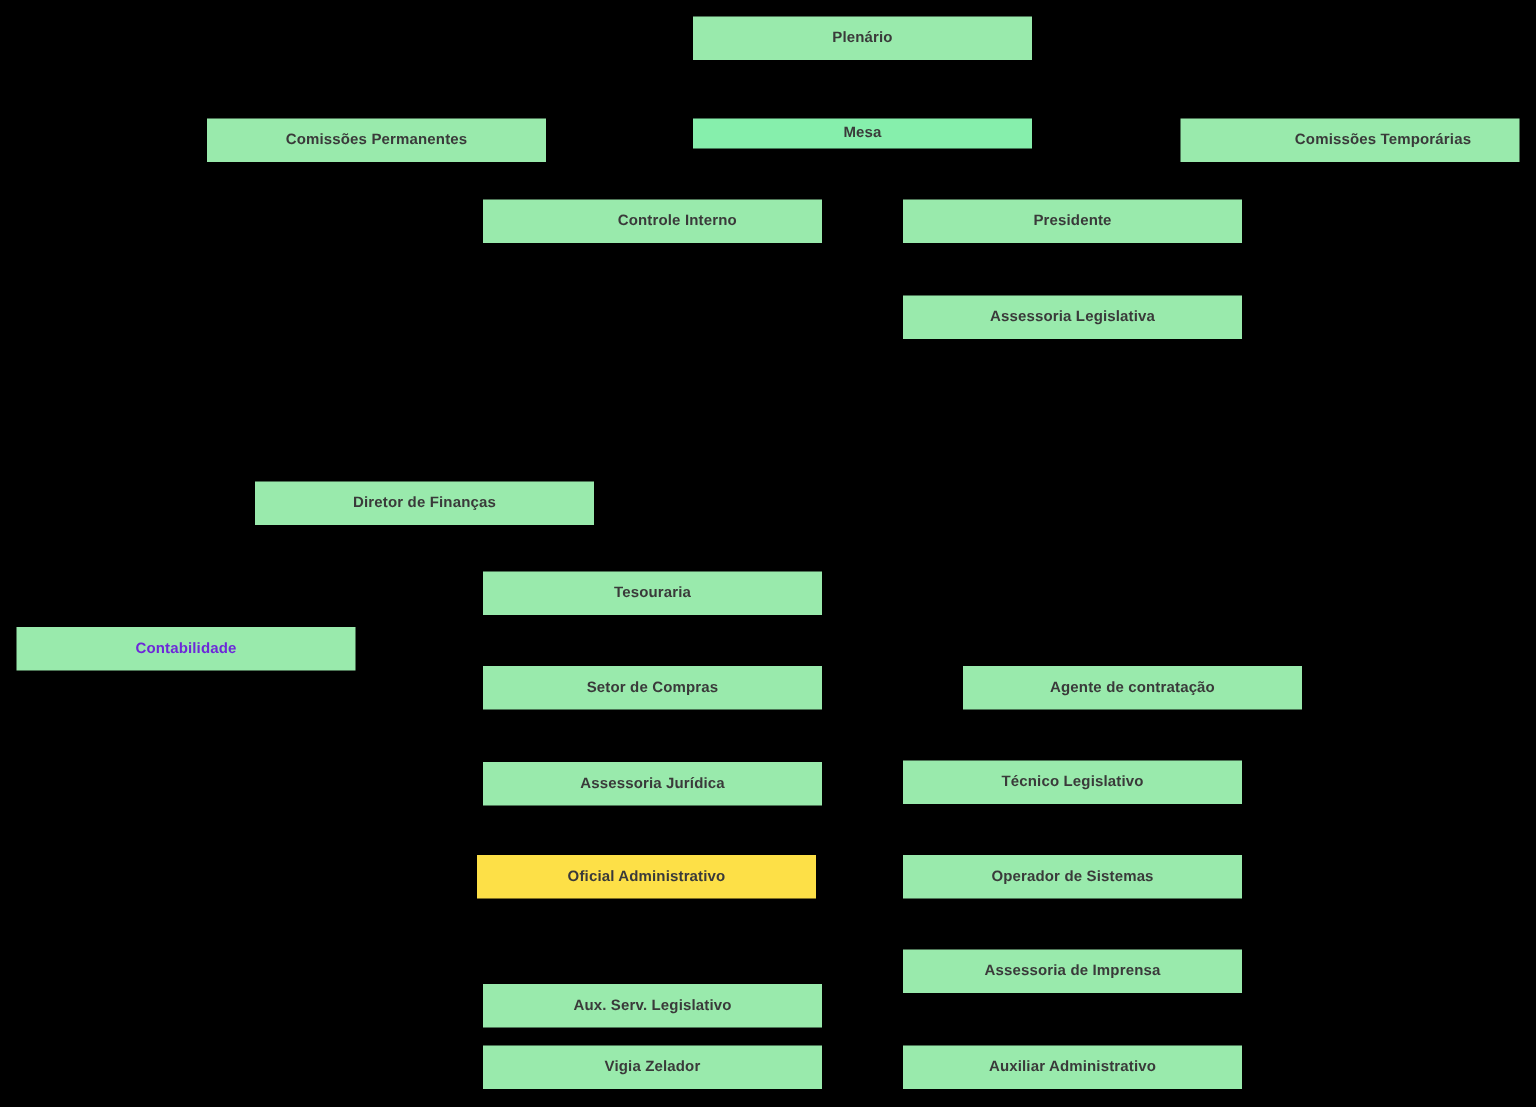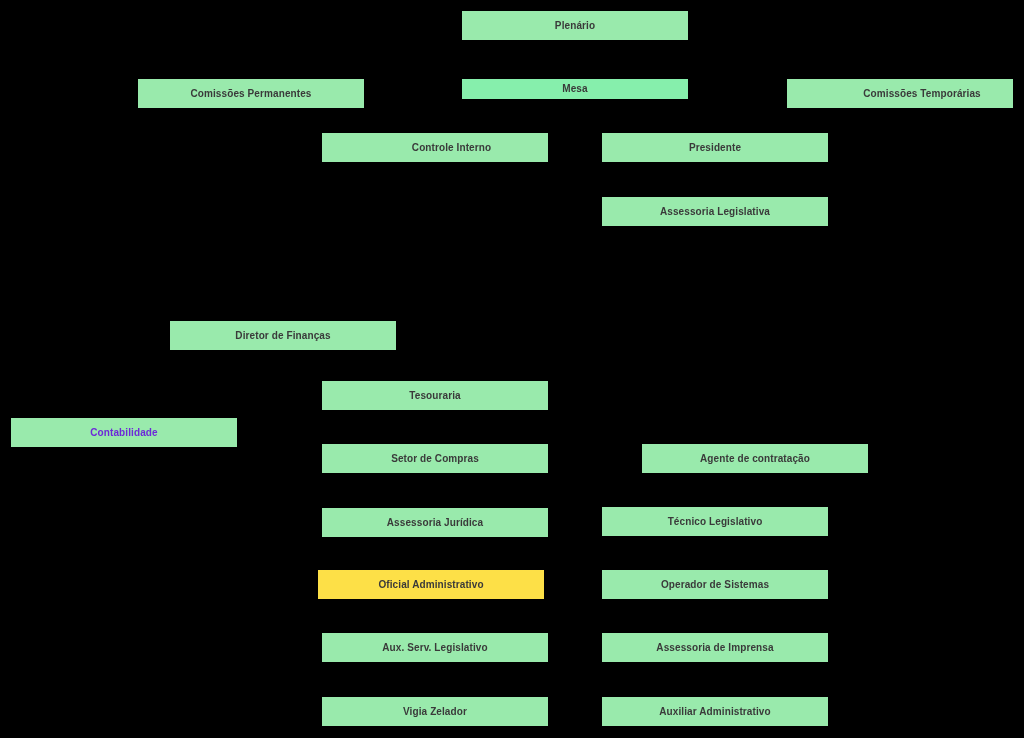--- a/index.html
+++ b/index.html
@@ -44,17 +44,17 @@
     <div class="org-node" style="left: 602px; top: 197px; width: 226px; height: 29px; background: rgb(153, 234, 172); color: rgb(58, 58, 58);">Assessoria Legislativa</div>
     <div class="org-node" style="left: 170px; top: 321px; width: 226px; height: 29px; background: rgb(153, 234, 172); color: rgb(58, 58, 58);">Diretor de Finanças</div>
     <div class="org-node" style="left: 11px; top: 381px; width: 226px; height: 29px; background: rgb(153, 234, 172); color: #6d28d9; margin-top: 37px;">Contabilidade</div>
     <div class="org-node" style="left: 322px; top: 381px; width: 226px; height: 29px; background: rgb(153, 234, 172); color: rgb(58, 58, 58);">Tesouraria</div>
     <div class="org-node" style="left: 322px; top: 444px; width: 226px; height: 29px; background: rgb(153, 234, 172); color: rgb(58, 58, 58);">Setor de Compras</div>
     <div class="org-node" style="left: 602px; top: 444px; width: 226px; height: 29px; background: rgb(153, 234, 172); color: rgb(58, 58, 58); margin-left: 40px;">Agente de contratação</div>
     <div class="org-node" style="left: 322px; top: 508px; width: 226px; height: 29px; background: rgb(153, 234, 172); color: rgb(58, 58, 58);">Assessoria Jurídica</div>
     <div class="org-node" style="left: 602px; top: 507px; width: 226px; height: 29px; background: rgb(153, 234, 172); color: rgb(58, 58, 58);">Técnico Legislativo</div>
     <div class="org-node" style="left: 318px; top: 570px; width: 226px; height: 29px; background: #fde047; color: rgb(58, 58, 58);">Oficial Administrativo</div>
     <div class="org-node" style="left: 602px; top: 570px; width: 226px; height: 29px; background: rgb(153, 234, 172); color: rgb(58, 58, 58);">Operador de Sistemas</div>
-    <div class="org-node" style="left: 322px; top: 633px; width: 226px; height: 29px; background: rgb(153, 234, 172); color: rgb(58, 58, 58);">Aux. Serv. Legislativo</div>
+    <div class="org-node" style="left: 322px; top: 656px; width: 226px; height: 29px; background: rgb(153, 234, 172); color: rgb(58, 58, 58);">Aux. Serv. Legislativo</div>
     <div class="org-node" style="left: 602px; top: 633px; width: 226px; height: 29px; background: rgb(153, 234, 172); color: rgb(58, 58, 58);">Assessoria de Imprensa</div>
     <div class="org-node" style="left: 322px; top: 697px; width: 226px; height: 29px; background: rgb(153, 234, 172); color: rgb(58, 58, 58);">Vigia Zelador</div>
     <div class="org-node" style="left: 602px; top: 697px; width: 226px; height: 29px; background: rgb(153, 234, 172); color: rgb(58, 58, 58);">Auxiliar Administrativo</div>
   </div>
 
 </body></html>

